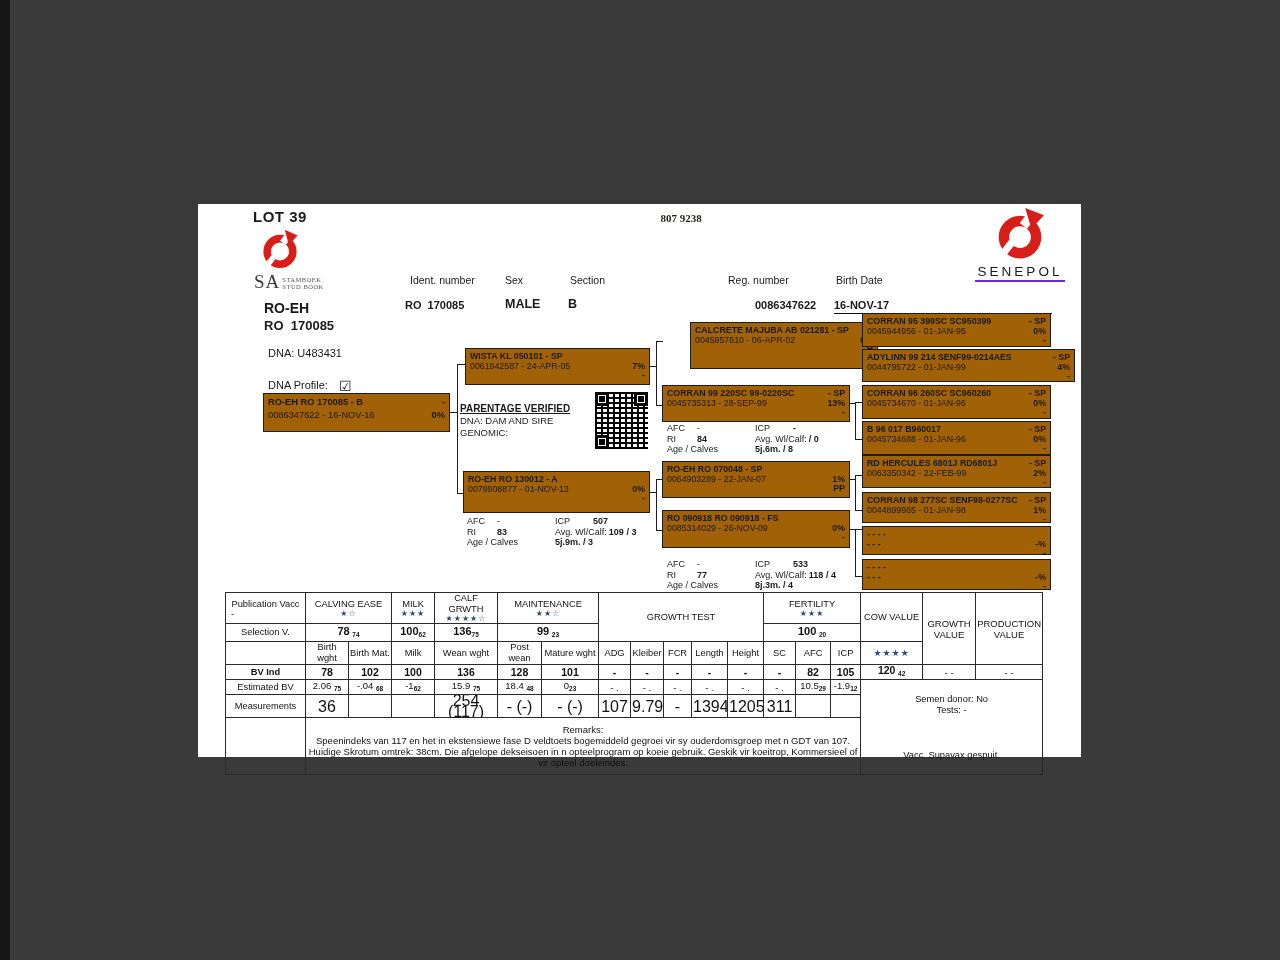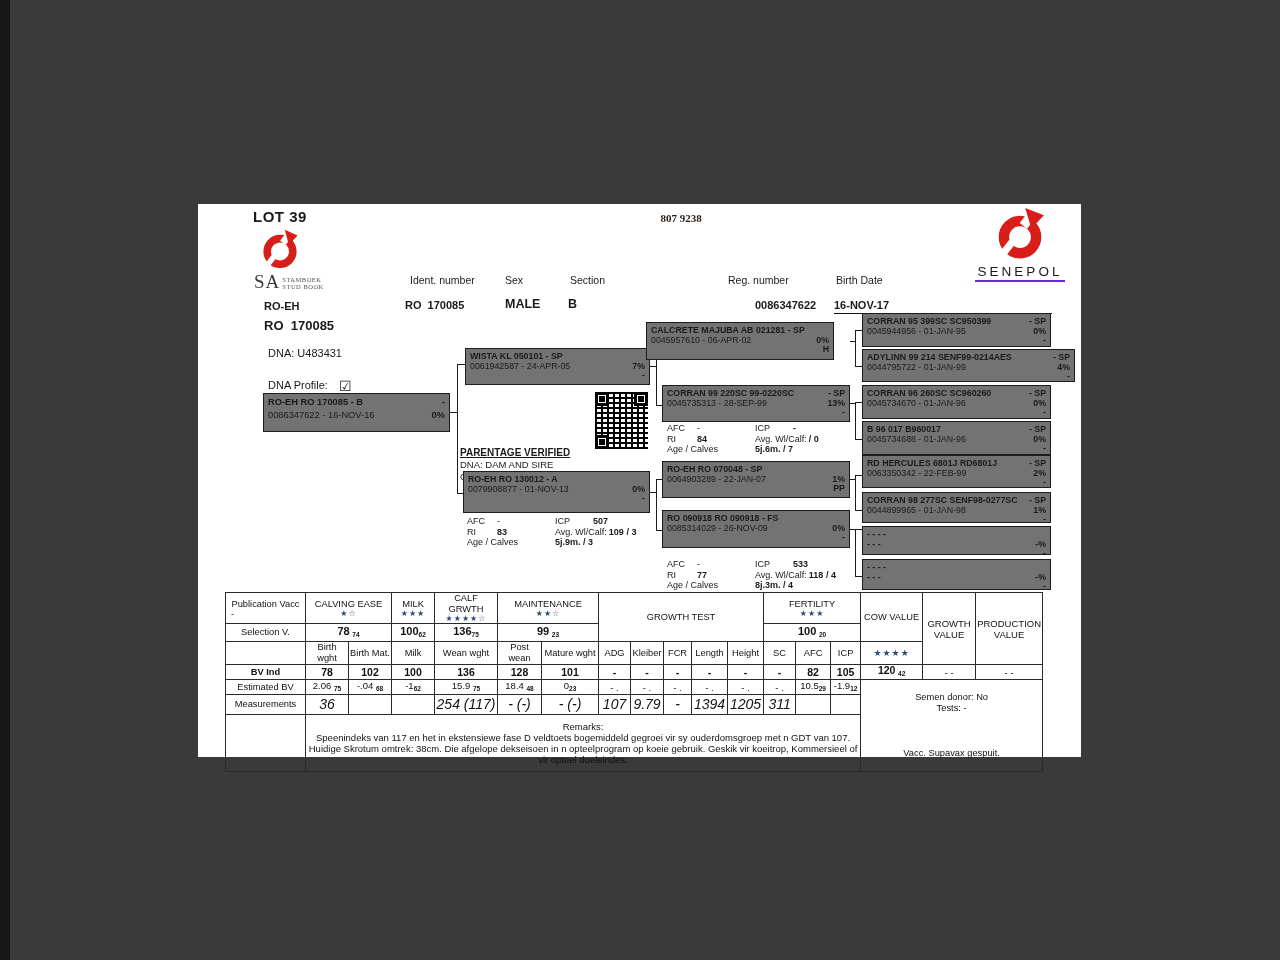--- a/index.html
+++ b/index.html
@@ -31,40 +31,40 @@
   .sasub{font-size:6.5px;line-height:6.5px;letter-spacing:.5px;color:#555;margin-left:2px;}
   .senlogo{left:777px;top:4px;width:90px;text-align:center;}
   .senlogo svg{width:56px;height:52px;color:var(--logo-red);display:inline-block;}
   .sentext{font-size:13.5px;font-weight:normal;letter-spacing:3px;border-bottom:2px solid #6d28d9;padding-bottom:1px;}
 
   .flabel{font-size:10.5px;}
   .fvalue{font-size:11px;font-weight:bold;}
   .fvalue.big{font-size:12.5px;}
   .rule{border-top:1.4px solid #111;}
 
-  .breeder{left:66px;top:96px;font-size:11px;font-weight:bold;}
+  .breeder{left:66px;top:96px;font-size:14px;font-weight:bold;}
   .animalno{left:66px;top:114px;font-size:13px;font-weight:bold;}
   .dnano{left:70px;top:143px;font-size:11px;}
   .dnaprofile{left:70px;top:174px;font-size:11px;}
   .dnaprofile .cb{font-size:14px;vertical-align:-2px;margin-left:8px;}
 
-  .parentage{left:262px;top:199px;font-size:9.5px;line-height:12px;margin-top:44px;}
+  .parentage{left:262px;top:199px;font-size:9.5px;line-height:12px;}
   .parentage .t{font-weight:bold;text-decoration:underline;font-size:10px;}
 
   
   .qr{left:397px;top:188px;width:53px;height:57px;
       background:
         repeating-linear-gradient(90deg,#000 0 2px,transparent 2px 6px),
         repeating-linear-gradient(0deg,#000 0 2px,#fff 2px 5px);}
   .qr .f{position:absolute;width:14px;height:14px;background:#fff;border:3px solid #000;box-sizing:border-box;}
   .qr .f::after{content:"";position:absolute;left:1px;top:1px;right:1px;bottom:1px;background:#000;}
   .qr .tl{left:0;top:0;} .qr .tr{right:0;top:0;} .qr .bl{left:0;bottom:0;}
 
   
-  .pbox{position:absolute;border:1.2px solid #1d1d1d;background:#737373;
+  .pbox{position:absolute;border:1.2px solid #1d1d1d;background:#a16207;
         font-size:8.8px;line-height:10px;padding:2px 4px 1px;box-sizing:border-box;white-space:nowrap;overflow:visible;}
   .pbox .row{display:flex;justify-content:space-between;}
   .pbox .nm,.pbox .tag,.pbox .pct{font-weight:bold;}
   .pbox .flag{text-align:right;font-weight:bold;line-height:9px;}
   .pbox.dashed{font-weight:bold;}
 
   .cn{position:absolute;}
 
   
   .stats{position:absolute;font-size:9px;line-height:10.5px;white-space:nowrap;}
@@ -79,21 +79,21 @@
   table.main{border-collapse:collapse;table-layout:fixed;position:absolute;left:27px;top:388px;width:817px;
              font-size:9.5px;color:#111;}
   table.main td{border:1px solid #2a2a2a;padding:0 1px;text-align:center;vertical-align:middle;line-height:11px;overflow:hidden;}
   .gl{font-size:9.3px;}
   .gs{font-size:8px;line-height:8px;color:var(--star-blue);letter-spacing:1px;}
   .selv{font-size:11px;font-weight:bold;}
   .acc{font-size:6.5px;vertical-align:-2px;font-weight:bold;}
   .colhead{font-size:9.3px;}
   .bvval{font-size:10.5px;font-weight:bold;}
   .estval{font-size:9.5px;}
-  .measval{font-size:14px;font-style:italic;}
+  .measval{font-size:16px;}
   td.cowhead{text-align:left;padding-left:5px;font-size:9.3px;}
   td.notes{text-align:left;vertical-align:top;padding:3px 4px;font-size:9.3px;line-height:12px;}
   td.remarks{text-align:left;vertical-align:top;padding:2px 5px;font-size:9.5px;line-height:12px;white-space:normal;}
   .vaccline{margin-top:34px;}
   .pubdash{text-align:left;padding-left:4px;line-height:8px;}
 </style>
 </head>
 <body>
 
 <div id="edge"></div>
@@ -205,21 +205,21 @@
         <span class="nm">RO-EH RO  130012 - A</span>
         <span class="tag"></span>
       </div>
     <div class="row">
         <span>0079908877 - 01-NOV-13</span>
         <span class="pct">0%</span>
       </div>
     <div class="flag">-</div>
   </div>
 
-  <div class="pbox" style="left:448px;top:118px;width:188px;height:38px;">
+  <div class="pbox" style="left:492px;top:118px;width:188px;height:47px;">
     <div class="row">
         <span class="nm">CALCRETE MAJUBA AB  021281 - SP</span>
         <span class="tag"></span>
       </div>
     <div class="row">
         <span>0045957610 - 06-APR-02</span>
         <span class="pct">0%</span>
       </div>
     <div class="flag">H</div>
   </div>
@@ -354,21 +354,21 @@
         <span class="b">-</span>
       </div>
     <div class="srow">
         <span class="sl">RI</span>
         <span class="sv b">84</span>
         <span>Avg. Wl/Calf:</span>
         <span class="b avggap">/ 0</span>
       </div>
     <div class="srow">
         <span class="slw">Age / Calves</span>
-        <span class="b">5j.6m. / 7</span>
+        <span class="b">5j.6m. / 8</span>
       </div>
   </div>
   <div class="stats" style="left:269px;top:312px;">
     <div class="srow">
         <span class="sl">AFC</span>
         <span class="sv">-</span>
         <span class="sl2">ICP</span>
         <span class="b">507</span>
       </div>
     <div class="srow">

